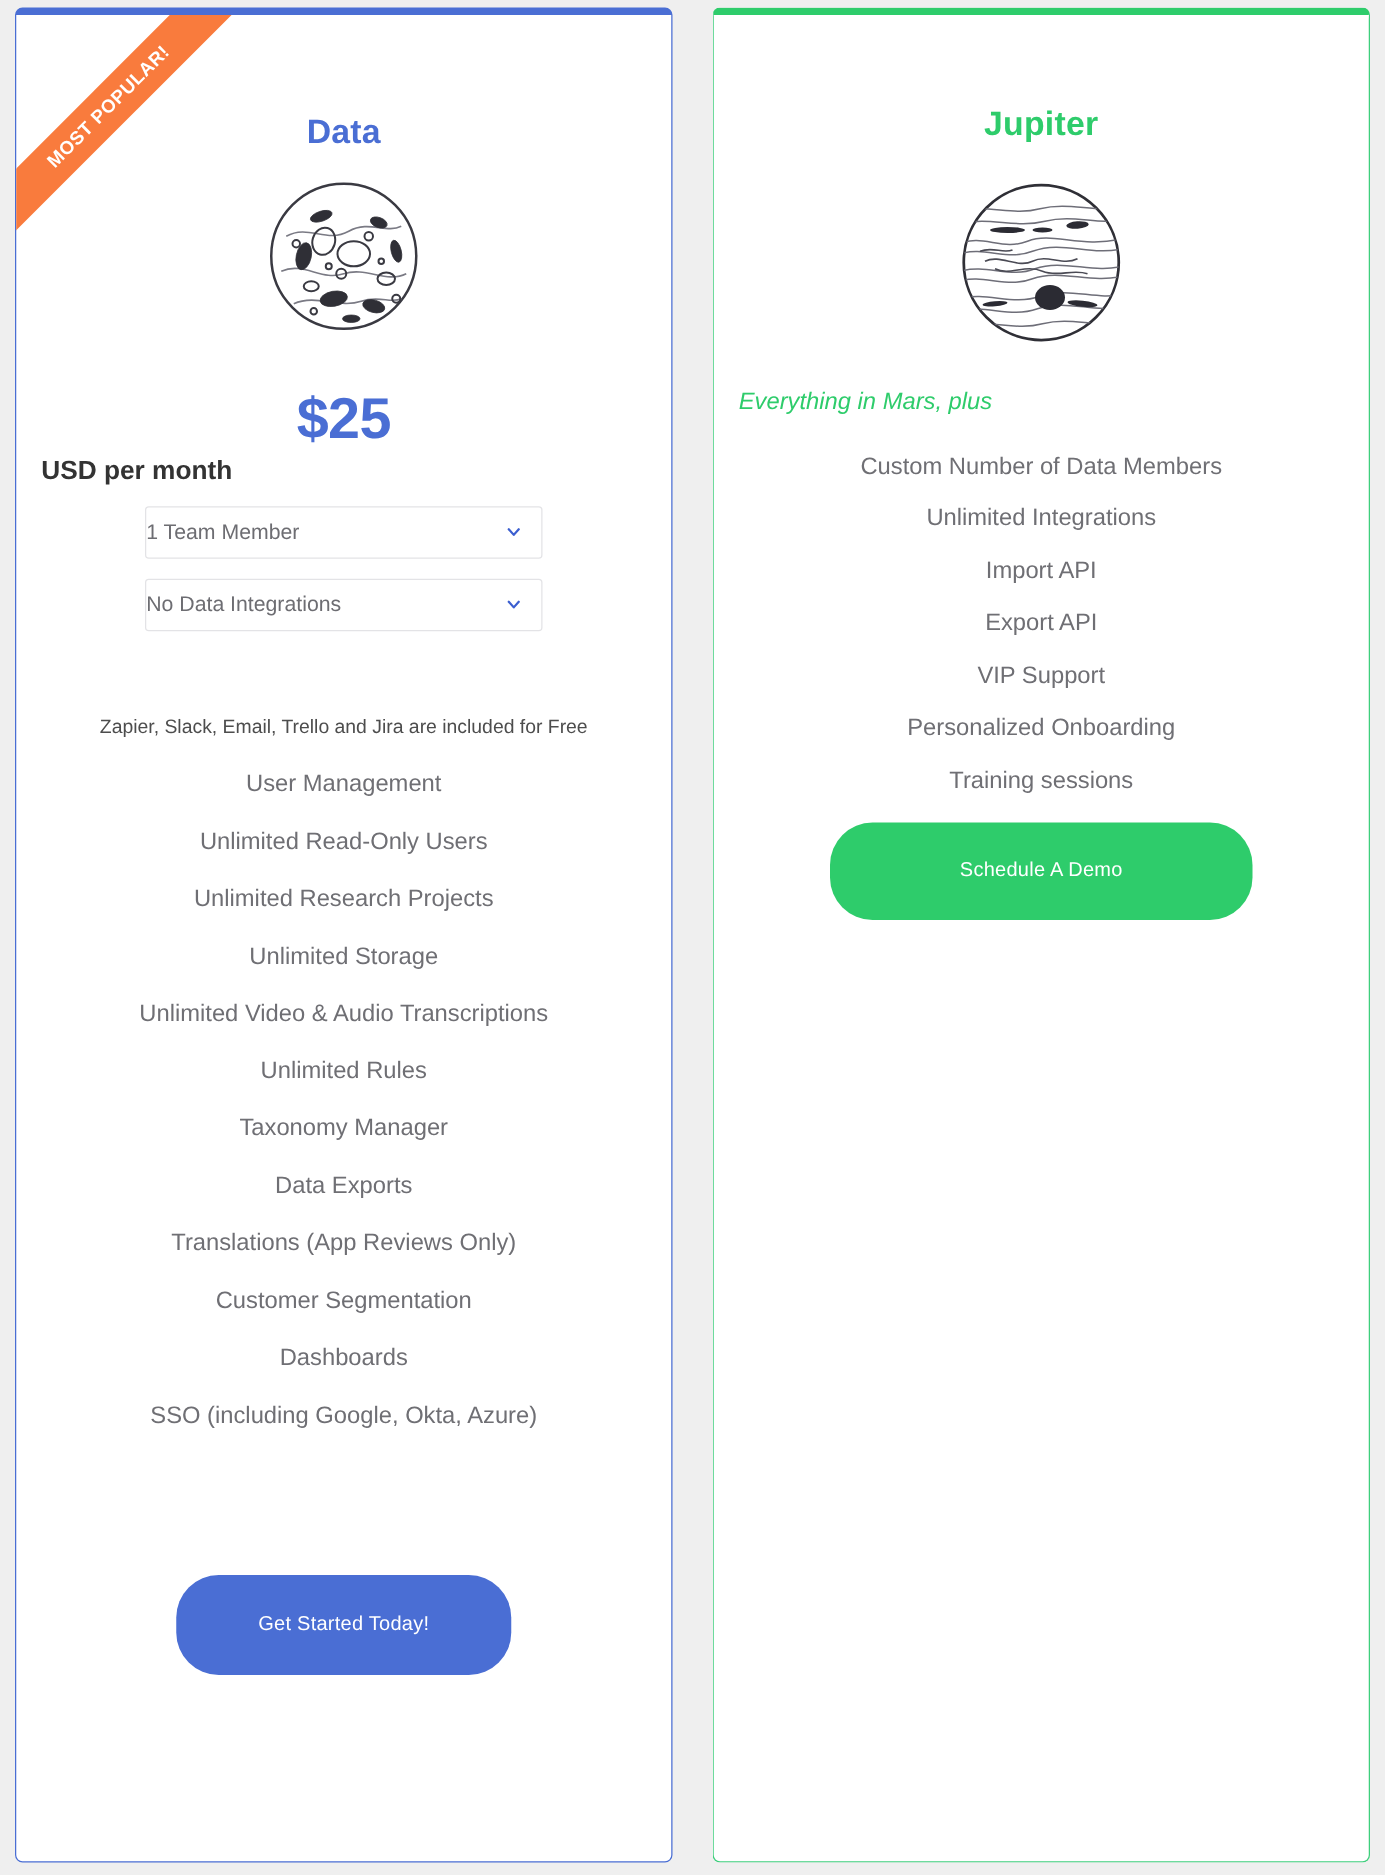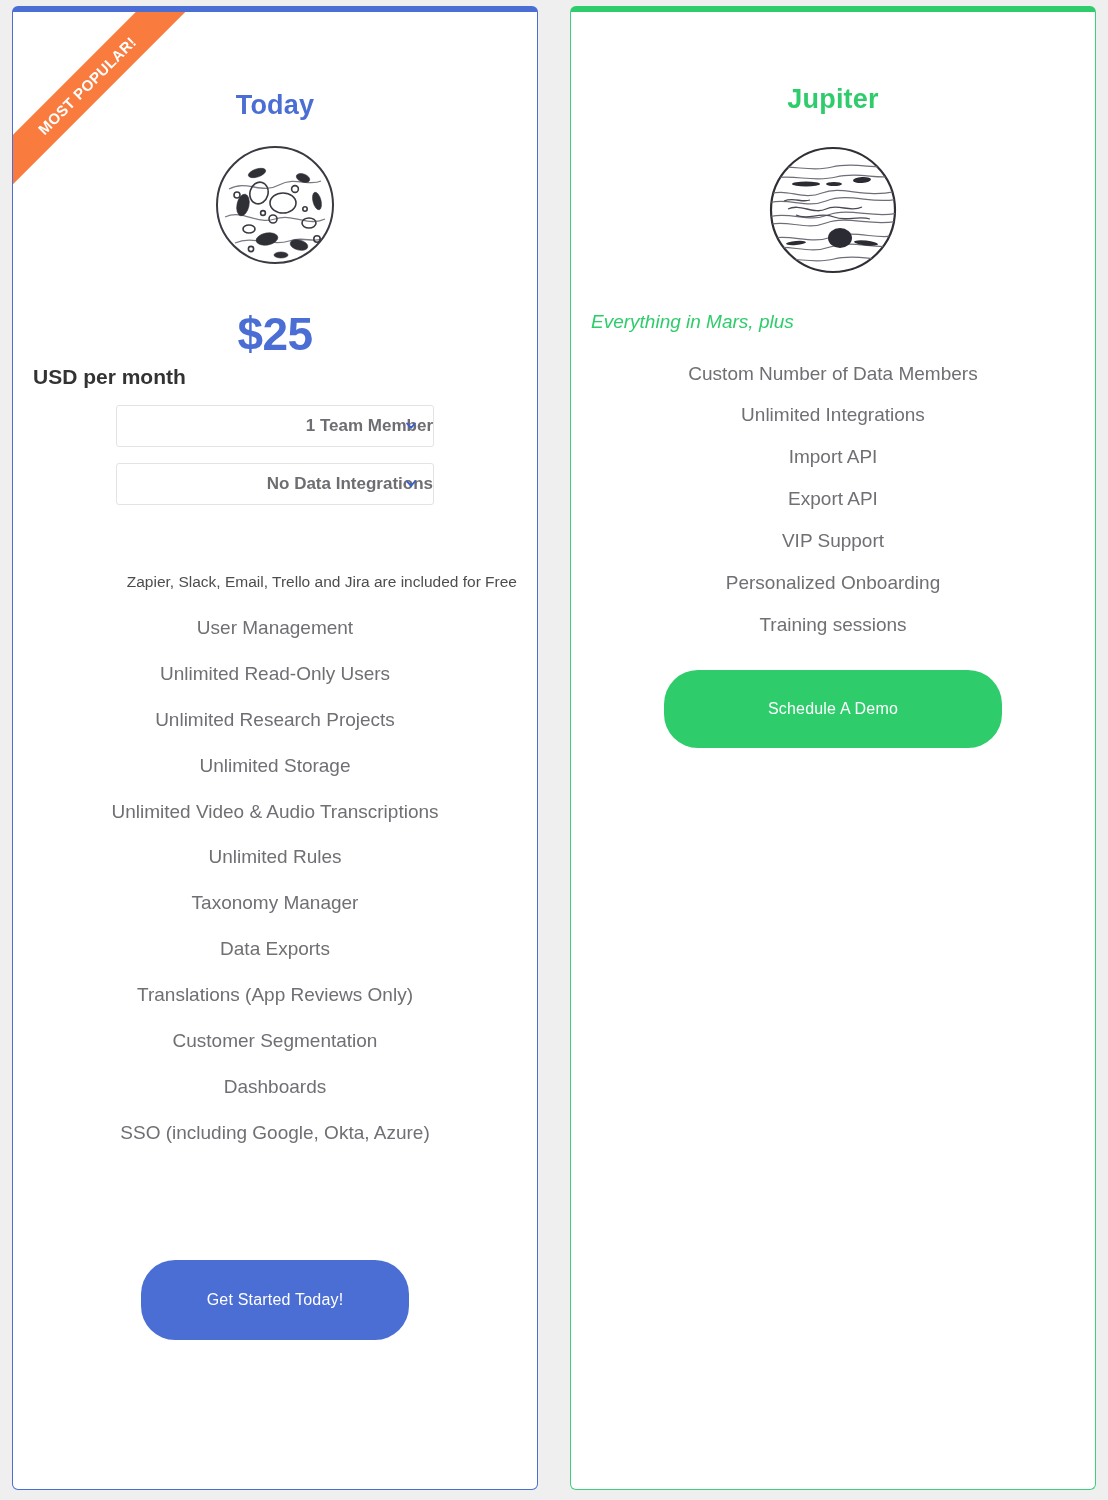--- a/index.html
+++ b/index.html
@@ -105,40 +105,39 @@
   }
   .fake-select {
     position: relative;
     width: 318px;
     height: 42px;
     border: 1px solid #e3e3e6;
     border-radius: 3px;
     background: #ffffff;
     display: flex;
     align-items: center;
-    justify-content: flex-end;
+    justify-content: flex-start;
     color: #6d6d72;
     font-size: 17px;
     cursor: pointer;
-    font-weight: bold;
   }
   .fake-select .chev {
     position: absolute;
     right: 16px;
     top: 50%;
     transform: translateY(-55%);
     width: 12px;
     height: 12px;
     display: block;
   }
   .fake-select .chev svg { display: block; }
 
   
   .feature-note {
-    text-align: right;
+    text-align: center;
     color: #4d4d4d;
     font-size: 15.5px;
     margin-top: 68px;
   }
   .feature-list { margin-top: 0; }
   .feature-item {
     text-align: center;
     color: #6f6f74;
     font-size: 19px;
     padding: 13px 0 12px 0;
@@ -153,21 +152,21 @@
     font-weight: 400;
     font-style: italic;
     margin-top: 34px;
   }
   .jupiter .feature-list { margin-top: 20px; }
   .jupiter .feature-item { padding: 10.5px 0; }
 
   
   .cta-row { display: flex; justify-content: center; }
   .cta-row.mars-cta { margin-top: 104px; }
-  .cta-row.jupiter-cta { margin-top: 24px; }
+  .cta-row.jupiter-cta { margin-top: 12px; }
 
   .cta-btn {
     border: none;
     border-radius: 34px;
     color: #ffffff;
     font-size: 16px;
     font-family: "Liberation Sans", sans-serif;
     cursor: pointer;
     letter-spacing: 0.2px;
   }
@@ -176,21 +175,21 @@
 </style>
 </head>
 <body>
 
 <div class="pricing-wrap">
 
   <section class="plan-card mars">
 
     <div class="ribbon">MOST POPULAR!</div>
 
-    <h2 class="plan-name mars-name">Today</h2>
+    <h2 class="plan-name mars-name">Data</h2>
 
     <div class="planet-art">
       <svg width="124" height="124" viewBox="0 0 124 124" aria-hidden="true">
         <circle cx="62" cy="62" r="58" fill="#ffffff" stroke="#3a3a42" stroke-width="2"></circle>
         <g fill="none" stroke="#7a7a84" stroke-width="1.3">
           <path d="M16 46 C34 36 48 52 66 42 C82 33 96 44 108 38"></path>
           <path d="M12 74 C30 66 44 82 62 76 C80 70 96 84 112 76"></path>
           <path d="M22 100 C40 92 58 104 76 98 C90 93 100 100 108 96"></path>
         </g>
         <g fill="#2f2f36" stroke="#2f2f36" stroke-width="0.6">

